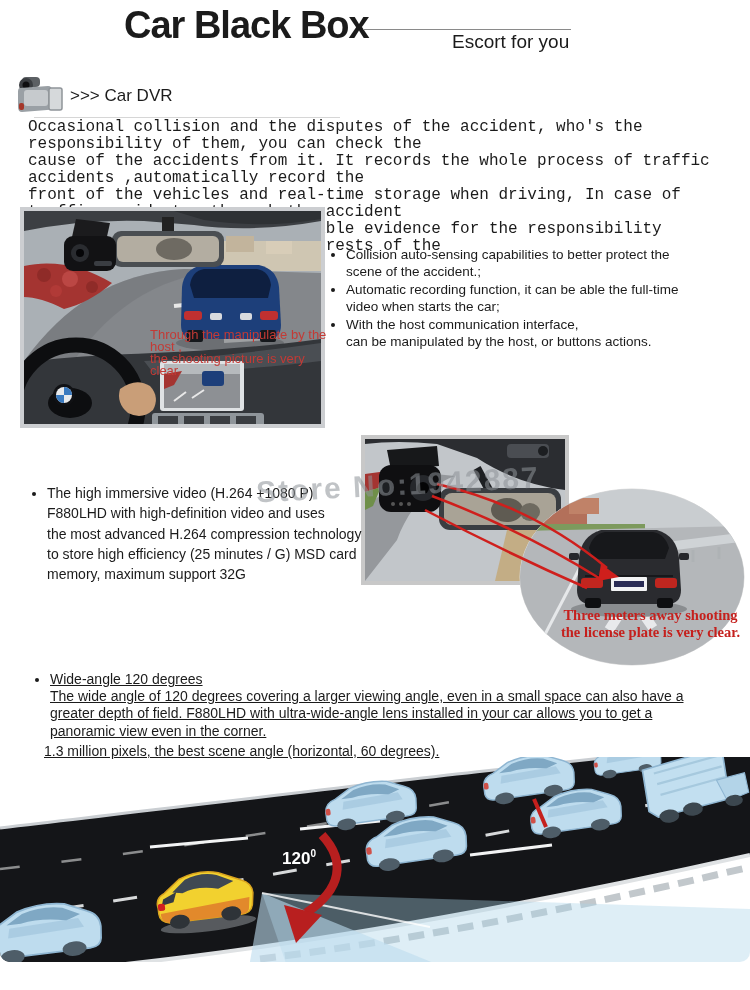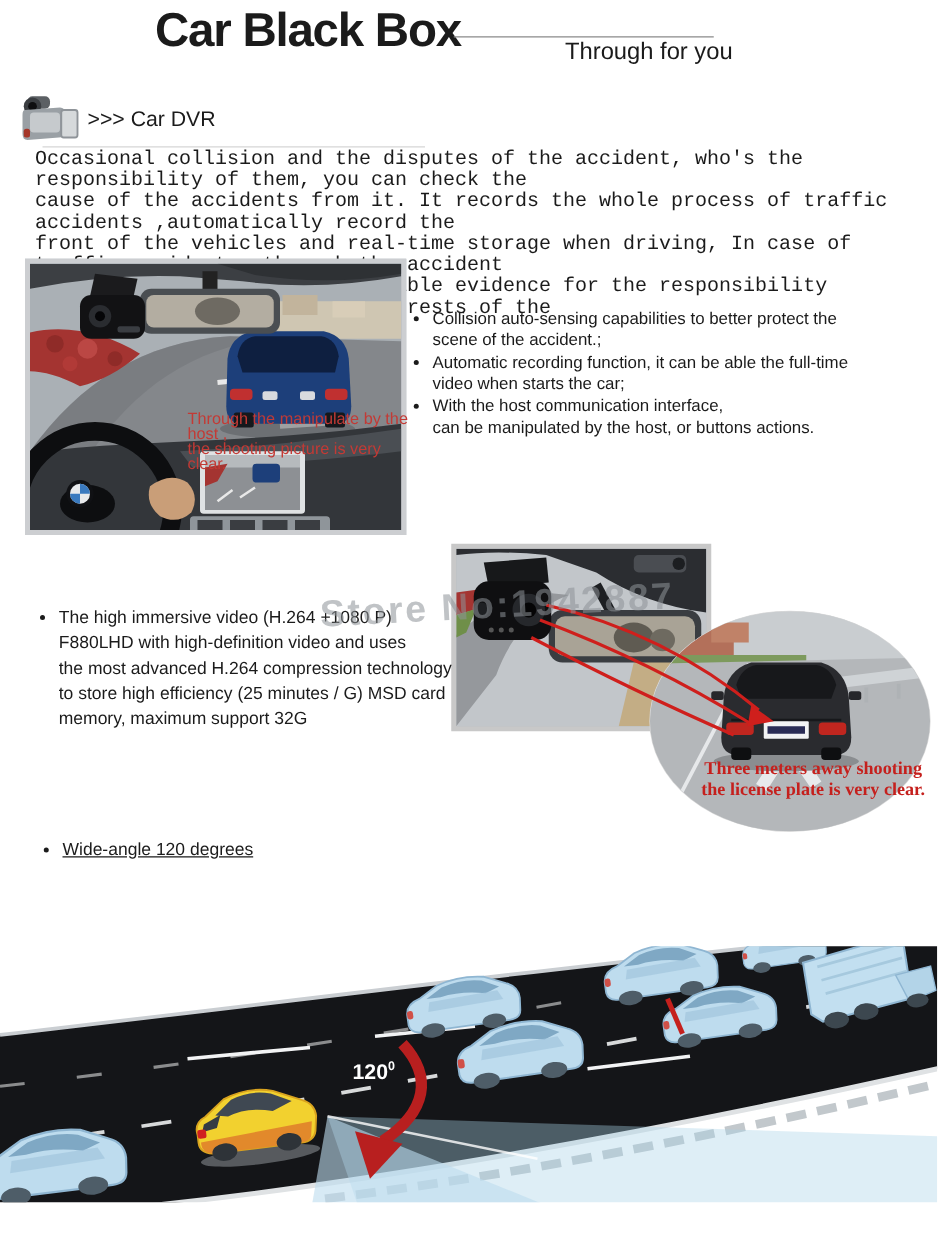--- a/index.html
+++ b/index.html
@@ -1,17 +1,17 @@
 <!DOCTYPE html>
 <html><head>
 <meta charset="utf-8">
 <style>
   html,body{margin:0;padding:0;background:#fff;}
   .page{position:relative;width:750px;height:962px;background:#fff;overflow:hidden;
-        font-family:"Liberation Sans",sans-serif;color:#1b1b1b;}
+        font-family:"Liberation Sans",sans-serif;color:#1b1b1b;border-radius:10px;}
   .abs{position:absolute;}
   .pre{white-space:pre-line;}
 
   .title{left:124px;top:4px;font-size:38px;font-weight:bold;letter-spacing:-1px;}
   .hline{left:363px;top:29px;width:208px;height:1px;background:#8a8a8a;}
   .tagline{left:452px;top:31px;font-size:19px;}
 
   .dvr-icon{left:16px;top:76px;width:48px;height:42px;}
   .dvr-heading{left:70px;top:86px;font-size:17px;text-align:right;}
   .heading-rule{left:34px;top:117px;width:306px;height:1px;background:#d6d6d6;}
@@ -52,21 +52,21 @@
   .angle-label{left:282px;top:848px;color:#fff;font-size:17px;z-index:3;font-weight:bold;}
   .angle-label sup{font-size:10px;}
 </style>
 </head>
 <body>
 
 <div class="page">
 
   <div class="abs title">Car Black Box</div>
   <div class="abs hline"></div>
-  <div class="abs tagline">Through for you</div>
+  <div class="abs tagline">Escort for you</div>
 
   <div class="abs dvr-icon">
     <svg viewBox="0 0 48 42">
       <rect x="6" y="1" width="18" height="10" rx="4" fill="#5c6064"></rect>
       <circle cx="10" cy="9" r="7" fill="#3a3d41"></circle>
         <circle cx="10" cy="9" r="3.5" fill="#0e0e10"></circle>
       <path d="M4,12 L32,10 Q36,10 36,15 L36,30 Q36,34 31,34 L6,36 Q2,36 2,31 L2,16 Q2,12 4,12 Z" fill="#9aa0a5"></path>
       <rect x="8" y="14" width="24" height="16" rx="3" fill="#c6cacd"></rect>
       <rect x="33" y="12" width="13" height="22" rx="2" fill="#d6d9db" stroke="#8f9499" stroke-width="1.5"></rect>
       <rect x="3" y="27" width="5" height="7" rx="2" fill="#a5372a"></rect>
@@ -248,20 +248,24 @@
       <path d="M244,136 L262,149 L241,153 Z" fill="#cf1f1c"></path>
     </svg>
   </div>
   <div class="abs fig2-caption pre">Three meters away shooting
 the license plate is very clear.</div>
 
   <div class="abs wide-angle">
     <ul>
         <li>Wide-angle 120 degrees</li>
       </ul>
+    <div class="wide-body pre">The wide angle of 120 degrees covering a larger viewing angle, even in a small space can also have a
+greater depth of field. F880LHD with ultra-wide-angle lens installed in your car allows you to get a
+panoramic view even in the corner.</div>
+    <div class="wide-note">1.3 million pixels, the best scene angle (horizontal, 60 degrees).</div>
   </div>
 
   <div class="abs illustration">
     <svg viewBox="0 0 750 233">
       <defs>
         <g id="car">
           <path d="M2,30 Q2,20 14,17 L30,8 Q50,2 70,6 L88,14 Q98,18 98,28 L97,38 Q96,45 87,45 L12,45 Q3,45 2,38 Z" fill="#bedcee" stroke="#8fb6d2" stroke-width="1.5"></path>
           <path d="M20,18 L34,10 Q52,5 68,9 L82,16 L70,20 Q50,15 32,18 Z" fill="#7fa8c4"></path>
           <path d="M22,21 L80,19 L84,27 L20,29 Z" fill="#9cc2da" opacity="0.6"></path>
           <ellipse cx="22" cy="45" rx="10" ry="6" fill="#4e5d68"></ellipse>

